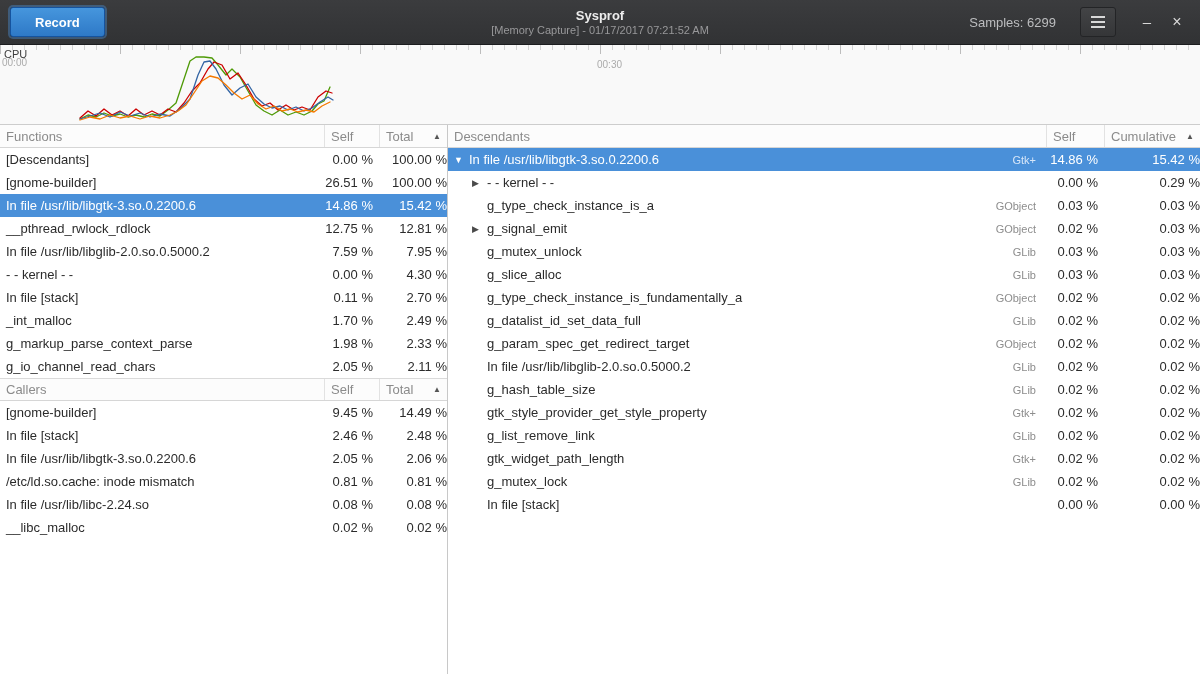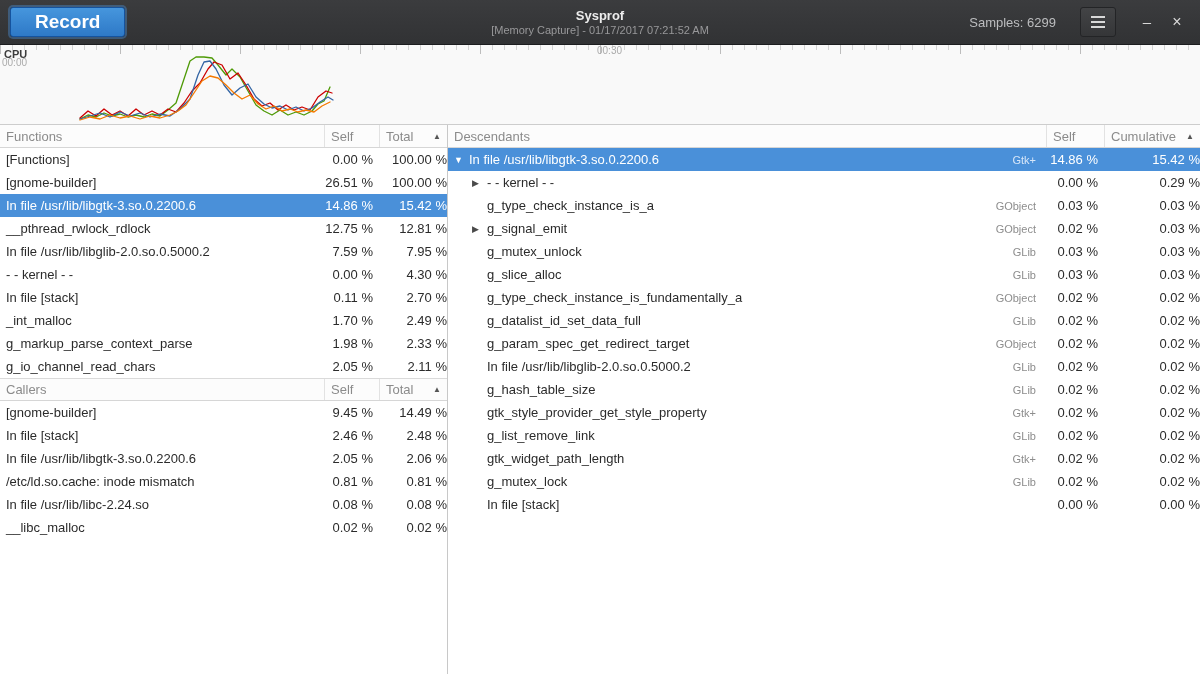--- a/index.html
+++ b/index.html
@@ -16,21 +16,21 @@
   
   .headerbar {
     height:45px; background:linear-gradient(#3b3c3e,#313234);
     border-bottom:1px solid #1c1d1f;
     display:flex; align-items:center; position:relative; padding:0 8px;
   }
   .record-btn {
     height:30px; padding:0 24px; margin-left:2px;
     background:linear-gradient(#4696dd,#2e79c7);
     color:#fff; border:1px solid #15539e; border-radius:3px;
-    font-size:19px; font-weight:bold; font-family:inherit;
+    font-size:13px; font-weight:bold; font-family:inherit;
     box-shadow:0 0 0 2px rgba(74,144,217,.40);
     cursor:pointer;
   }
   .target-btn {
     height:30px; width:196px; margin-left:14px;
     background:linear-gradient(#f3f3f3,#d6d6d6);
     border:1px solid #959595; border-radius:3px;
     font-size:13px; color:#2d2d2d; font-family:inherit;
     display:flex; align-items:center; justify-content:center; gap:12px;
     cursor:pointer;
@@ -53,24 +53,24 @@
     width:30px; height:30px; font-size:16px; cursor:pointer; line-height:30px;
   }
   .win-btn.min { margin-left:16px; font-size:15px; }
 
   
   .cpu-area { position:relative; height:80px; background:#f9f9f9; border-bottom:1px solid #cdcdcd; }
   .ticks-small { position:absolute; top:0; left:0; right:0; height:5px;
     background:repeating-linear-gradient(90deg,#d2d2d2 0 1px, transparent 1px 12px); }
   .ticks-big { position:absolute; top:0; left:0; right:0; height:9px;
     background:repeating-linear-gradient(90deg,#bdbdbd 0 1px, transparent 1px 120px); }
-  .cpu-label { position:absolute; top:3px; left:4px; font-size:11px; color:#3d3d3d;font-weight:bold; }
+  .cpu-label { position:absolute; top:3px; left:4px; font-size:11px; color:#3d3d3d; }
   .time-label { position:absolute; font-size:10px; color:#ababab; }
   .t0 { top:12px; left:2px; }
-  .t30 { top:0; left:597px; }
+  .t30 { top:14px; left:597px; }
   .cpu-svg { position:absolute; left:0; top:0; width:1200px; height:80px; }
   .cpu-svg polyline { fill:none; stroke-width:1.3; stroke-linejoin:round; stroke-linecap:round; }
 
   
   .content { display:flex; height:549px; }
   .left-panel { width:448px; border-right:1px solid #c8c8c8; display:flex; flex-direction:column; background:#fff; }
   .right-panel { flex:1; display:flex; flex-direction:column; background:#fff; }
 
   .thead { display:flex; height:23px; align-items:stretch; border-bottom:1px solid #d6d6d6; background:#fcfcfc; flex:none; }
   .thead.mid { border-top:1px solid #dadada; }
@@ -143,21 +143,21 @@
           <span>Self</span>
         </div>
         <div class="th th-total th--sep">
           <span>Total</span>
           <span class="th-sort">▲</span>
         </div>
       </div>
       <div id="functions-rows">
           <div class="trow">
             <div class="c-name">
-              <span>[Functions]</span>
+              <span>[Descendants]</span>
             </div>
             <div class="c-num c-self">0.00 %</div>
             <div class="c-num c-total">100.00 %</div>
           </div>
           <div class="trow">
             <div class="c-name">
               <span>[gnome-builder]</span>
             </div>
             <div class="c-num c-self">26.51 %</div>
             <div class="c-num c-total">100.00 %</div>

